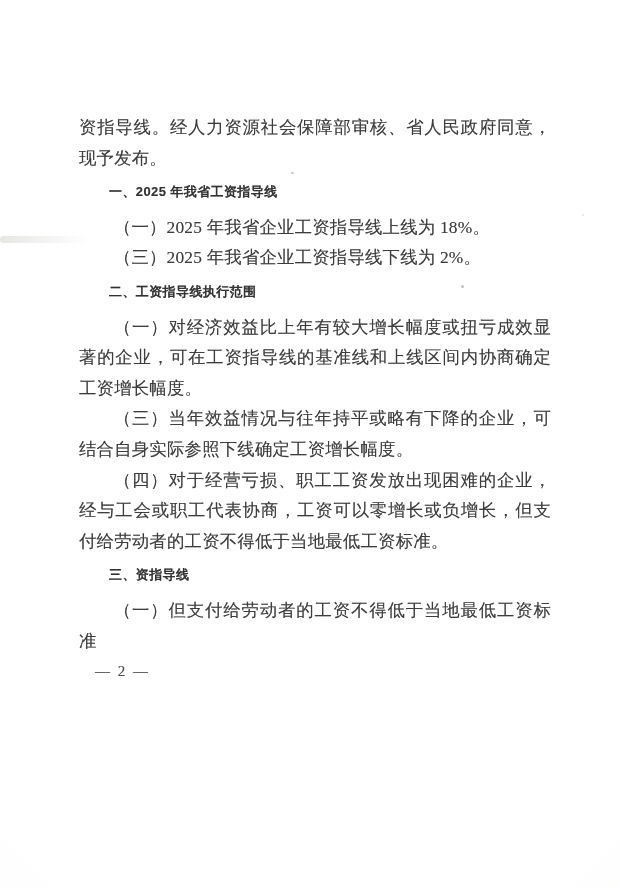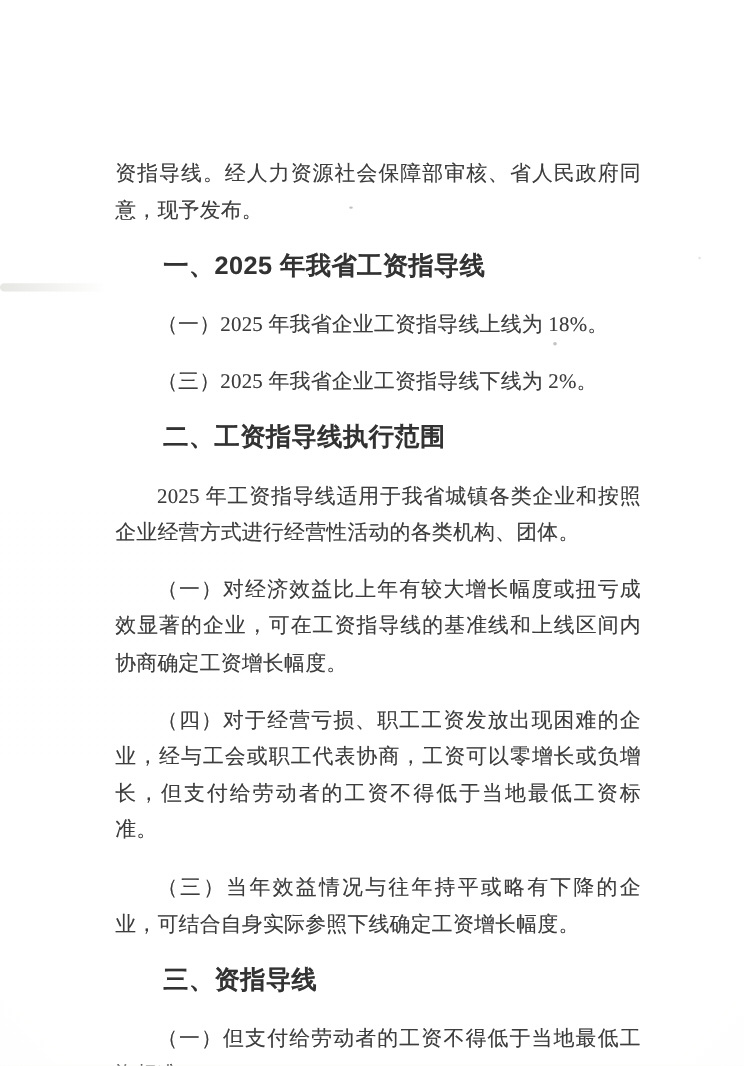--- a/index.html
+++ b/index.html
@@ -29,31 +29,31 @@
     padding-top: 112px;
     font-size: 17.4px;
     line-height: 30.6px;
     color: #3d3d3d;
     text-align: justify;
     text-justify: inter-ideograph;
     letter-spacing: 0.2px;
     text-shadow: 0 0 0.5px rgba(70,70,70,0.45);
   }
   .para {
-    margin: 17px;
+    margin: 0;
     text-indent: 2em;
   }
   .para.first {
     text-indent: 0;
   }
   .heading {
-    margin: 15px;
+    margin: 4px;
     text-indent: 2em;
     font-weight: bold;
-    font-size: 21px;
+    font-size: 13px;
     color: #323232;
     font-family: "Liberation Sans", "DejaVu Sans", sans-serif;
     letter-spacing: 0.4px;
     text-align: left;
   }
   .page-number {
     margin: 0;
     margin-left: 16px;
     font-size: 15px;
     color: #4a4a4a;
@@ -87,20 +87,19 @@
 <div class="speck s1"></div>
 <div class="speck s2"></div>
 <div class="speck s3"></div>
 
 <div class="doc-flow">
   <p class="para first">资指导线。经人力资源社会保障部审核、省人民政府同意，现予发布。</p>
   <p class="heading">一、2025 年我省工资指导线</p>
   <p class="para">（一）2025 年我省企业工资指导线上线为 18%。</p>
   <p class="para">（三）2025 年我省企业工资指导线下线为 2%。</p>
   <p class="heading">二、工资指导线执行范围</p>
-  <p class="para">2025 年工资指导线适用于我省城镇各类企业和按照企业经营方式进行经营性活动的各类机构、团体。</p>
   <p class="para">（一）对经济效益比上年有较大增长幅度或扭亏成效显著的企业，可在工资指导线的基准线和上线区间内协商确定工资增长幅度。</p>
+  <p class="para">（三）当年效益情况与往年持平或略有下降的企业，可结合自身实际参照下线确定工资增长幅度。</p>
   <p class="para">（四）对于经营亏损、职工工资发放出现困难的企业，经与工会或职工代表协商，工资可以零增长或负增长，但支付给劳动者的工资不得低于当地最低工资标准。</p>
-  <p class="para">（三）当年效益情况与往年持平或略有下降的企业，可结合自身实际参照下线确定工资增长幅度。</p>
   <p class="heading">三、资指导线</p>
   <p class="para">（一）但支付给劳动者的工资不得低于当地最低工资标准</p>
   <p class="page-number">— 2 —</p>
 </div>
 
 </body></html>

